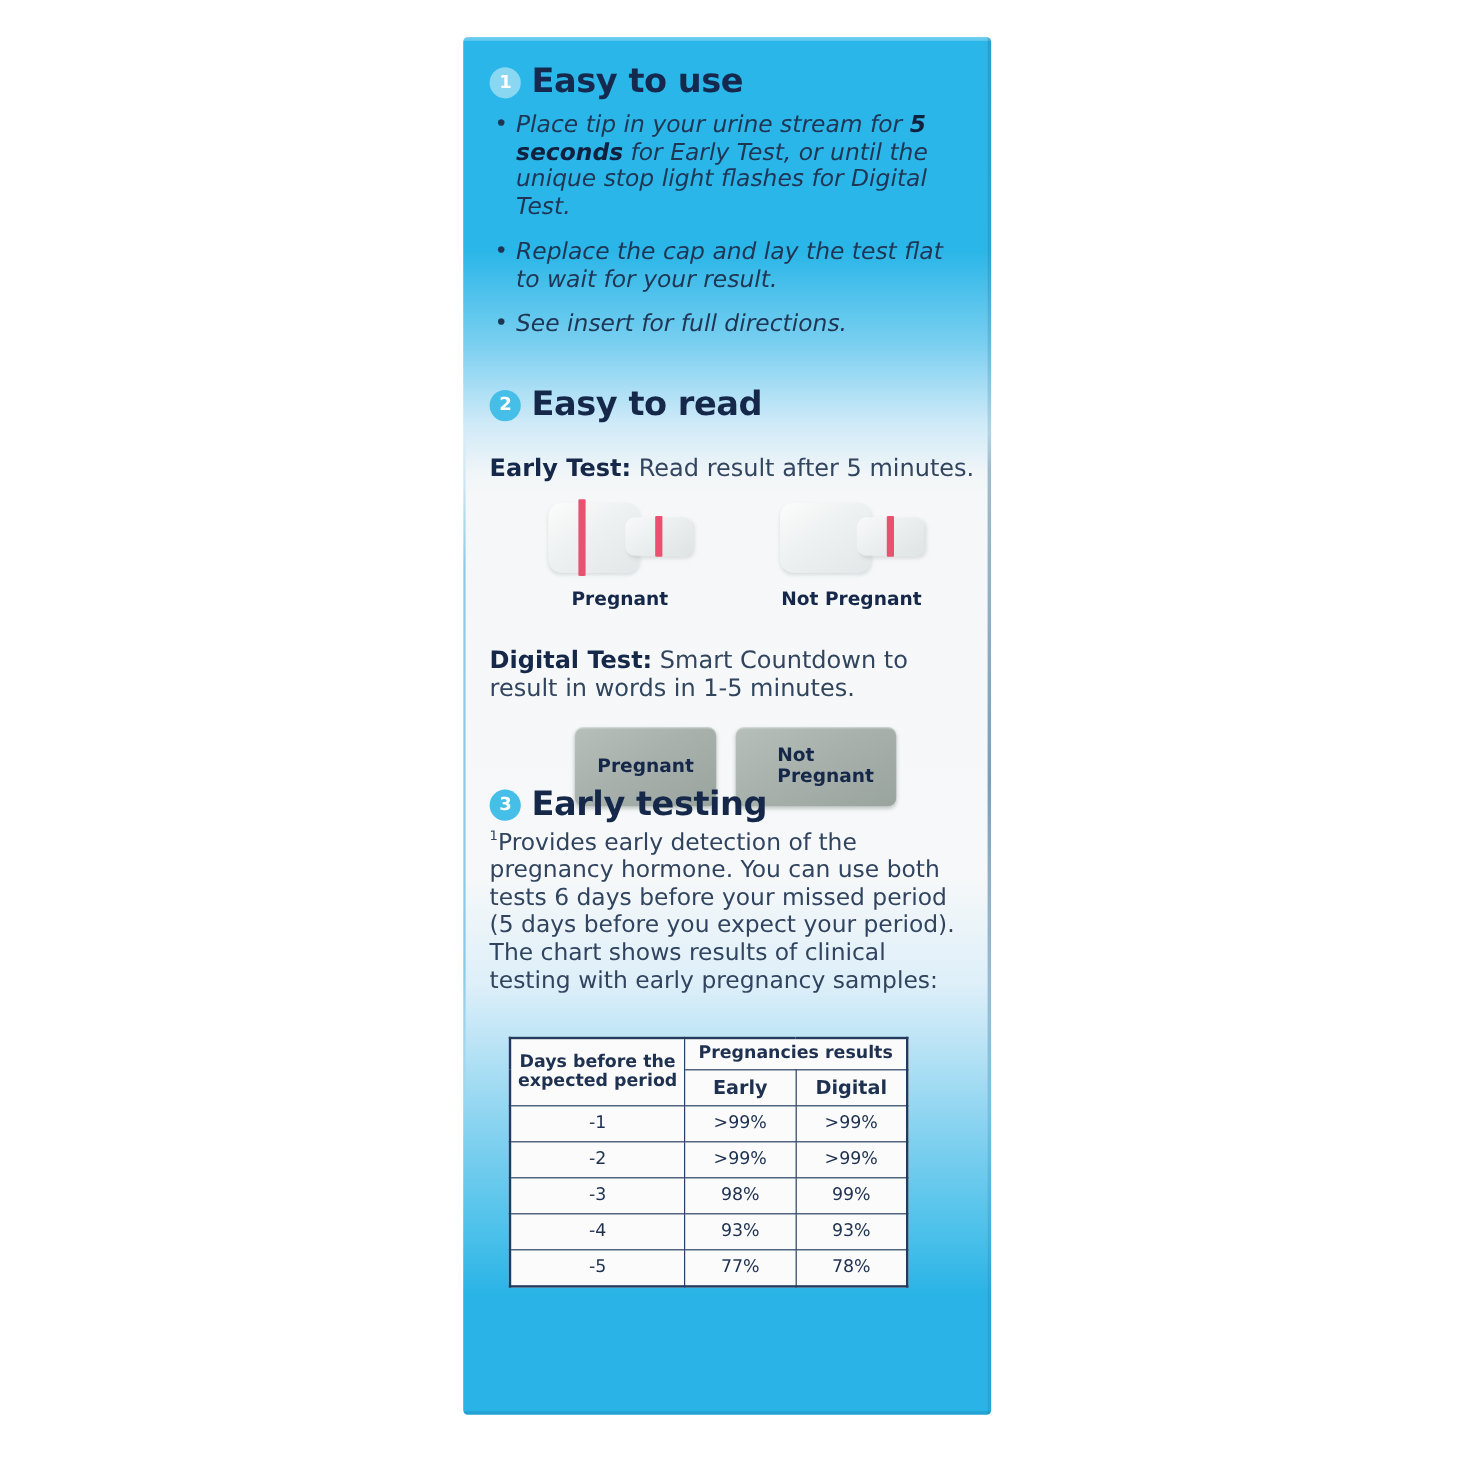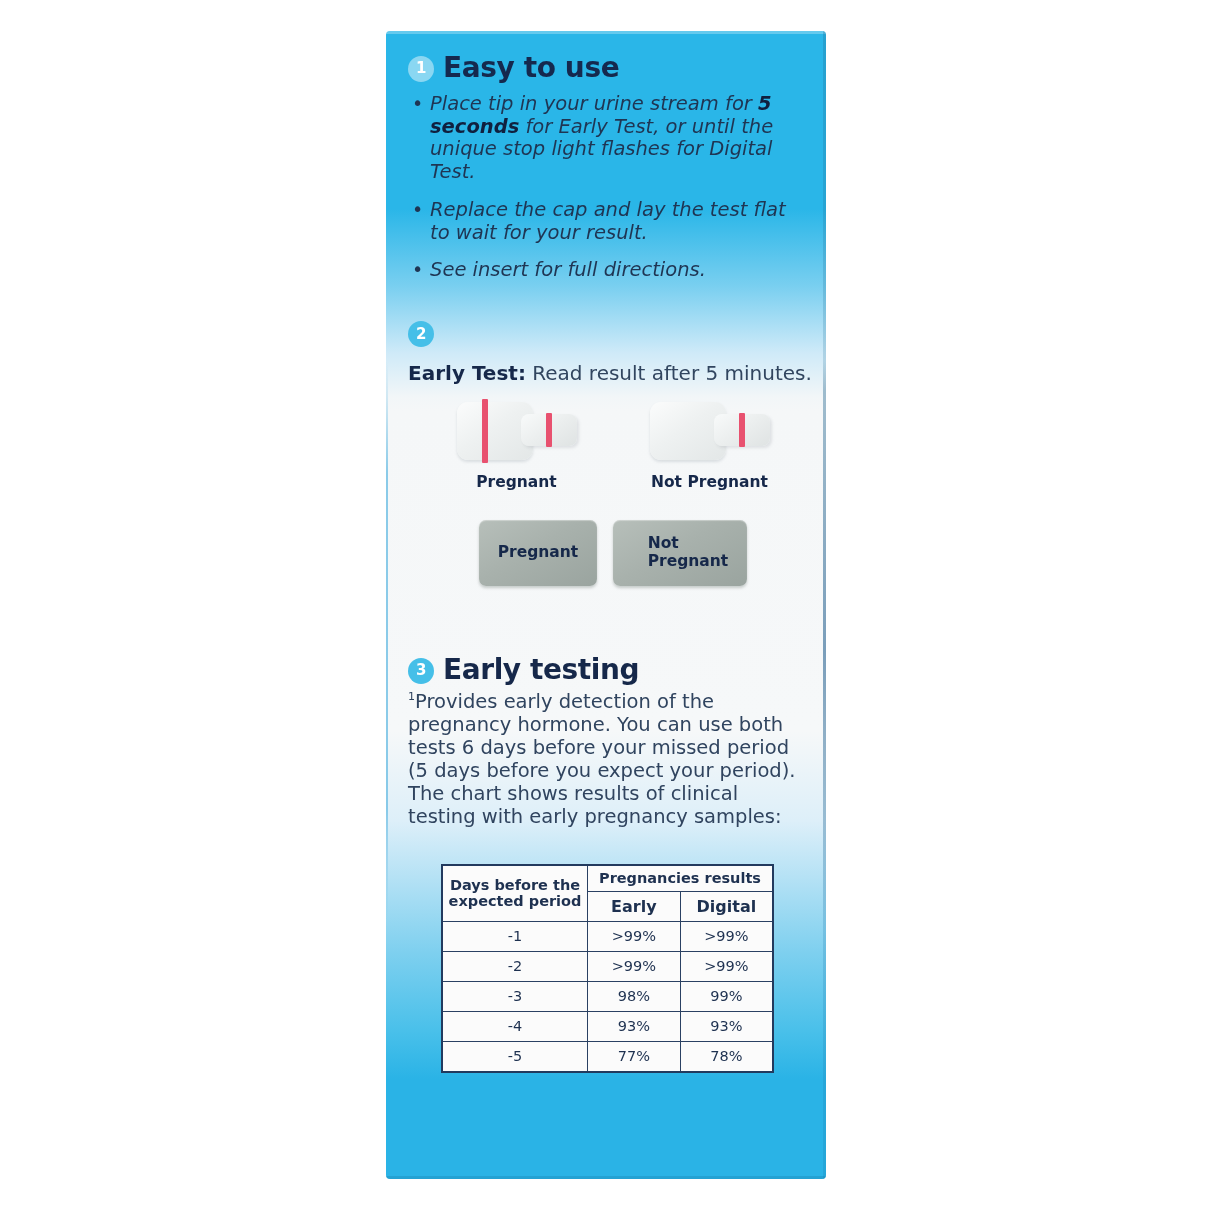--- a/index.html
+++ b/index.html
@@ -88,21 +88,21 @@
 
   
   #sec1{position:absolute;left:22px;top:20px;width:400px;}
   #sec1 .sec-head{color:#15294e;}
   #sec1 ul.bullets li{color:#1f3553;}
   #sec1 ul.bullets li:before{color:#1f3553;}
   #sec1 ul.bullets li b{color:#10203f;}
 
   
   #sec2{position:absolute;left:22px;top:289px;width:410px;}
-  .lead{font-size:20px;line-height:1.18;color:#31455f;margin-top:16px;}
+  .lead{font-size:20px;line-height:1.18;color:#31455f;margin-top:26px;}
   .lead b{color:#16284a;}
 
   
   .sticks{
     position:relative;height:100px;margin-top:14px;
     display:flex;justify-content:center;gap:28px;
   }
   .stick-wrap{display:flex;flex-direction:column;align-items:center;width:165px;}
   .stick{
     position:relative;width:120px;height:62px;
@@ -145,21 +145,21 @@
   .dscreen.leftal{justify-content:center;padding-left:16px;}
 
   
   #sec3{position:absolute;left:22px;top:622px;width:400px;}
   #sec3 p.intro{
     margin:4px 0 0 0;font-size:19.5px;line-height:1.18;color:#30445f;
   }
   #sec3 p.intro sup{font-size:11px;vertical-align:8px;}
 
   
-  #tbl-wrap{position:absolute;left:55px;top:833px;width:333px;}
+  #tbl-wrap{position:absolute;left:38px;top:833px;width:333px;}
   table.data{
     border-collapse:collapse;width:333px;
     background:#fbfbfb;
     border:2px solid #223a5e;
     table-layout:fixed;
   }
   table.data td,table.data th{
     border:1px solid #2a4163;
     text-align:center;color:#1e3150;
     font-size:14.5px;font-weight:normal;
@@ -196,20 +196,21 @@
       <ul class="bullets" style="margin-top:9px;font-style:italic;">
         <li><span>Place tip in your urine stream for </span><b>5 seconds</b><span> for Early Test, or until the unique stop light flashes for Digital Test.</span></li>
         <li><span>Replace the cap and lay the test flat to wait for your result.</span></li>
         <li><span>See insert for full directions.</span></li>
       </ul>
     </div>
 
     <div id="sec2">
       <div class="sec-head">
         <span class="badge on-white">2</span>
+        <span>Easy to read</span>
       </div>
 
       <div class="lead">
         <b>Early Test:</b><span> Read result after 5 minutes.</span>
       </div>
 
       <div class="sticks">
         <div class="stick-wrap">
           <div class="stick">
             <div class="body"></div>
@@ -222,20 +223,23 @@
         <div class="stick-wrap">
           <div class="stick">
             <div class="body"></div>
             <div class="neck"></div>
             <div class="line only"></div>
           </div>
           <div class="stick-label">Not Pregnant</div>
         </div>
       </div>
 
+      <div class="lead" style="margin-top:22px;">
+        <b>Digital Test:</b><span> Smart Countdown to result in words in 1-5 minutes.</span>
+      </div>
 
       <div class="digitals">
         <div class="dscreen centered">
           <span>Pregnant</span>
         </div>
         <div class="dscreen leftal">
           <span style="white-space:pre-line;">Not
 Pregnant</span>
         </div>
       </div>

